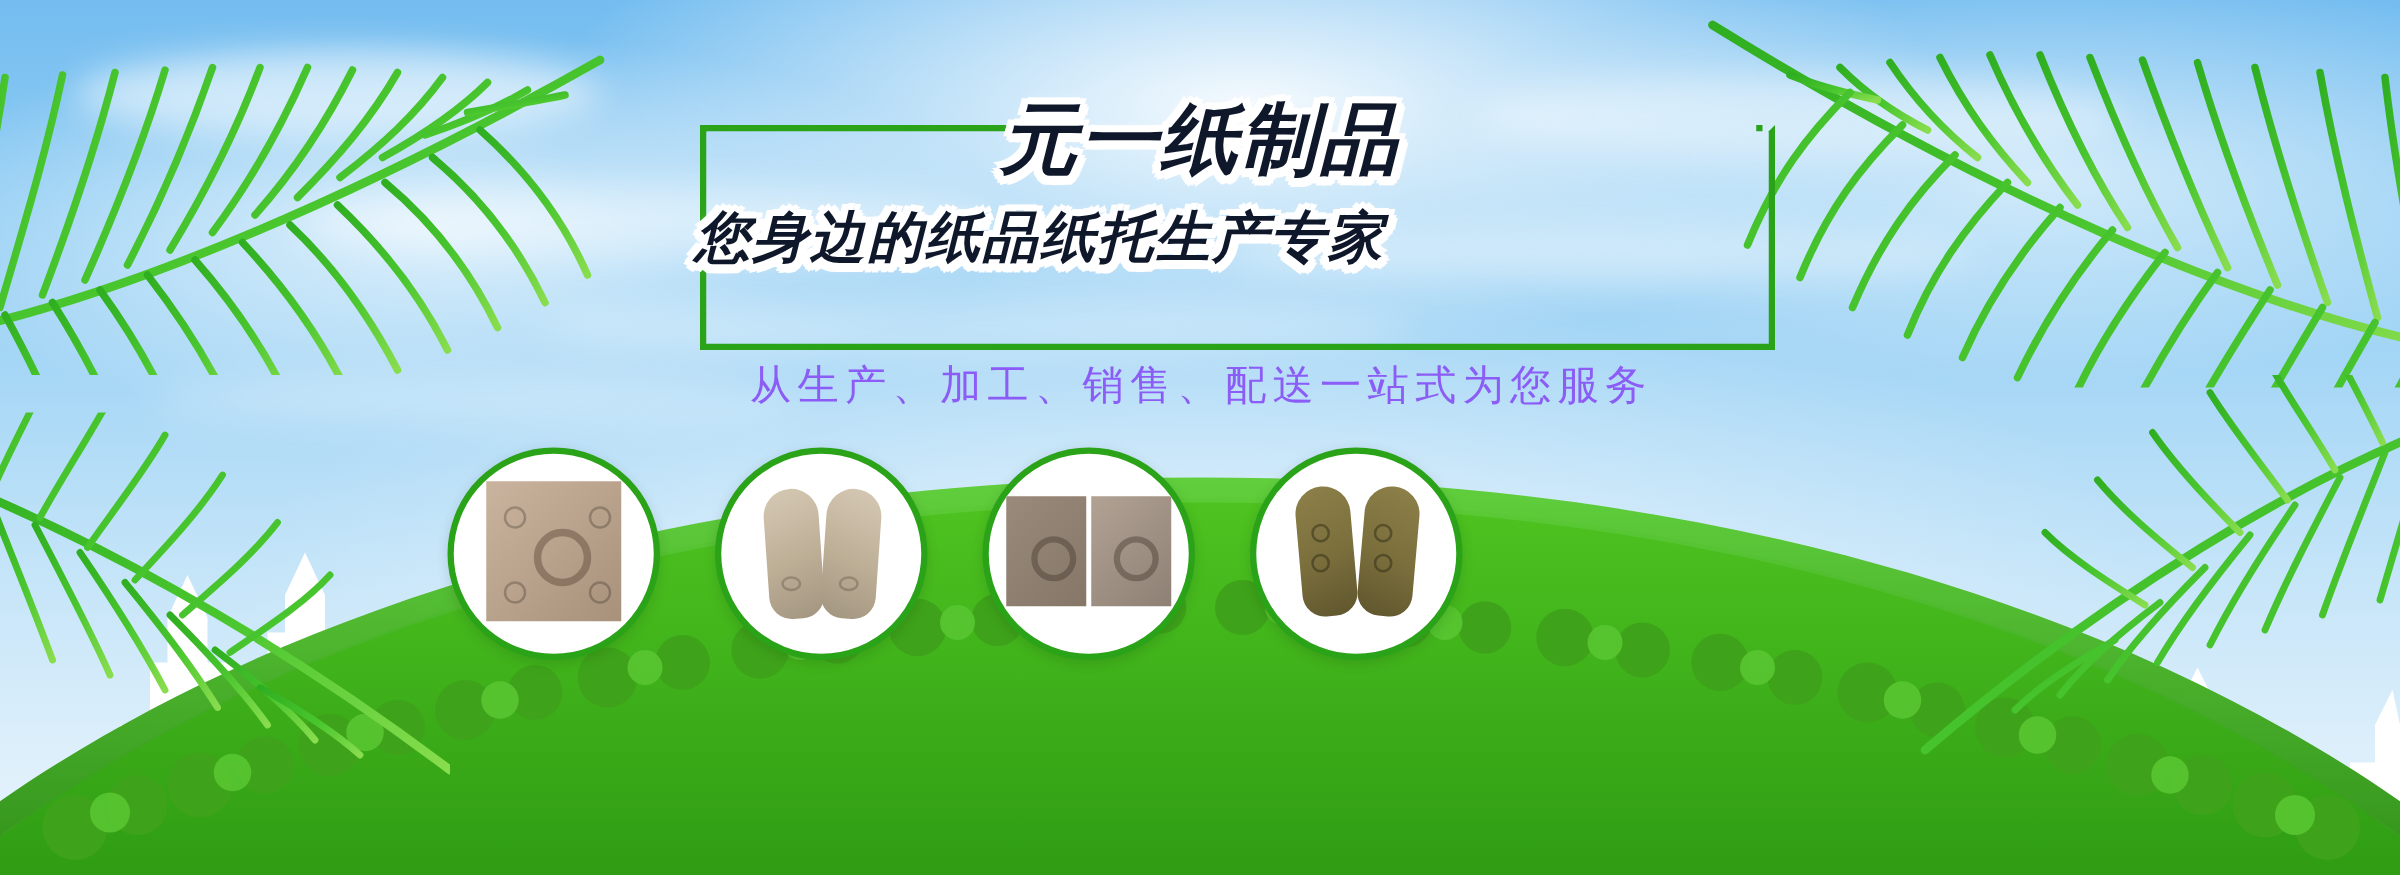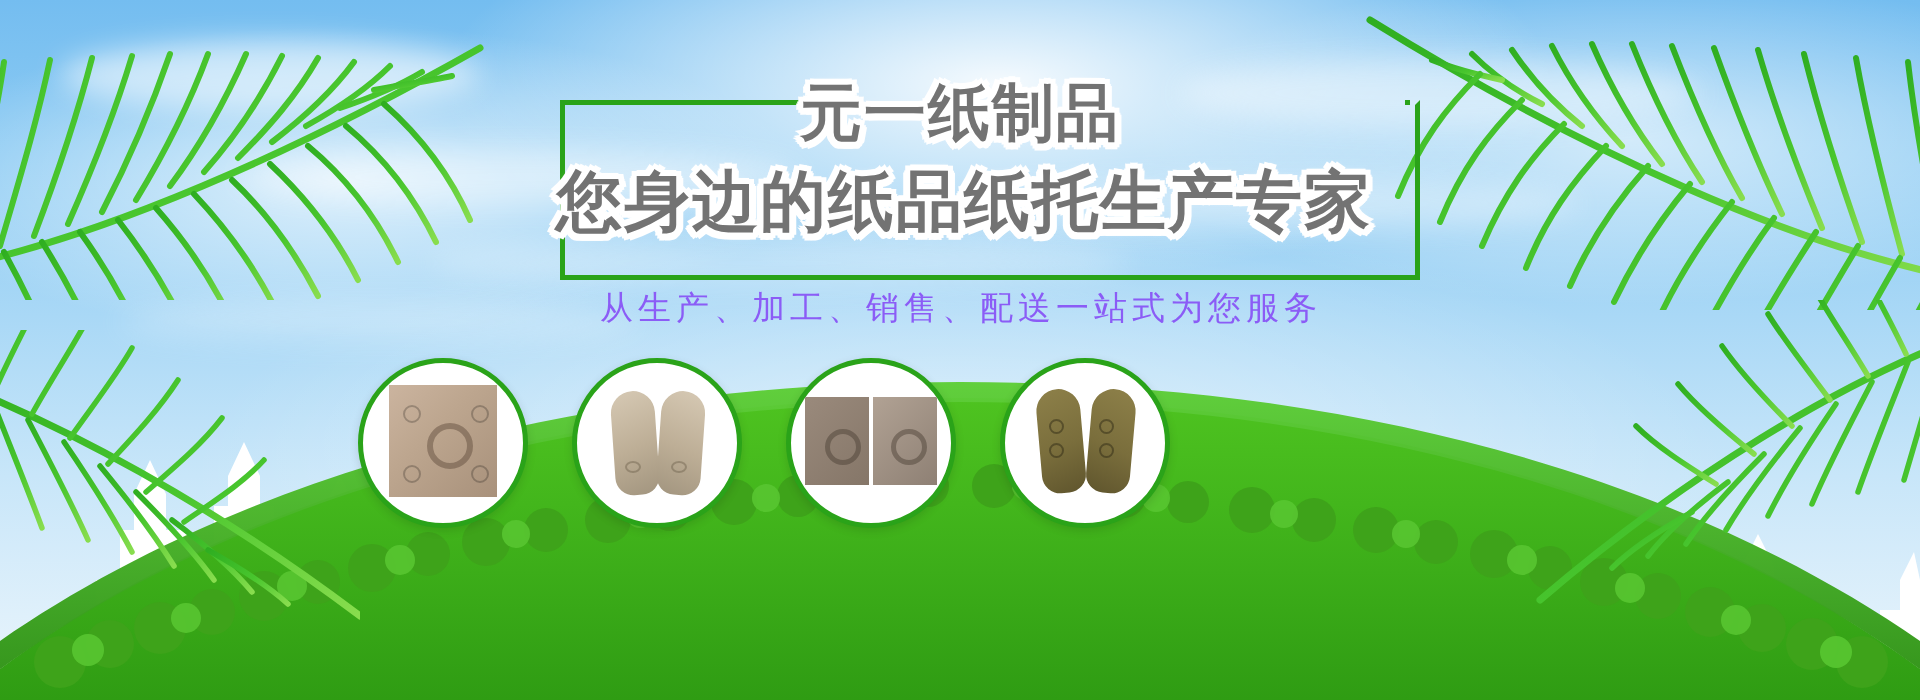--- a/index.html
+++ b/index.html
@@ -53,37 +53,38 @@
   }
   .frame-top-left{
     position:absolute;left:560px;top:100px;width:278px;height:5px;background:#2aa319;
   }
   .frame-top-right{
     position:absolute;left:1405px;top:100px;width:5px;height:5px;background:#2aa319;
   }
 
   .title1,.title2{
     position:absolute;
-    color:#737373;
+    color:#0f172a;
     font-weight:bold;
     letter-spacing:2px;
     white-space:nowrap;
     text-shadow:
       -5px -5px 0 #fff,  5px -5px 0 #fff, -5px 5px 0 #fff, 5px 5px 0 #fff,
       -6px 0 0 #fff, 6px 0 0 #fff, 0 -6px 0 #fff, 0 6px 0 #fff,
       -7px 2px 0 #fff, 7px 2px 0 #fff, -3px 7px 0 #fff, 3px 7px 0 #fff,
       0 0 10px rgba(255,255,255,.95);
+    font-style: italic;
   }
   .title1{
     left:800px;top:78px;
     font-size:62px;line-height:70px;
   }
   .title2{
-    left:556px;top:164px;
-    font-size:66px;line-height:74px;
+    left:556px;top:154px;
+    font-size:44px;line-height:74px;
   }
   .subtitle{
     position:absolute;left:600px;top:286px;
     font-size:33px;color:#8b5cf6;letter-spacing:5px;white-space:nowrap;
     font-family:"DejaVu Serif","Liberation Serif",serif;
   }
 
   
   .products{position:absolute;left:0;top:0;width:1920px;height:700px;}
   .pcircle{

